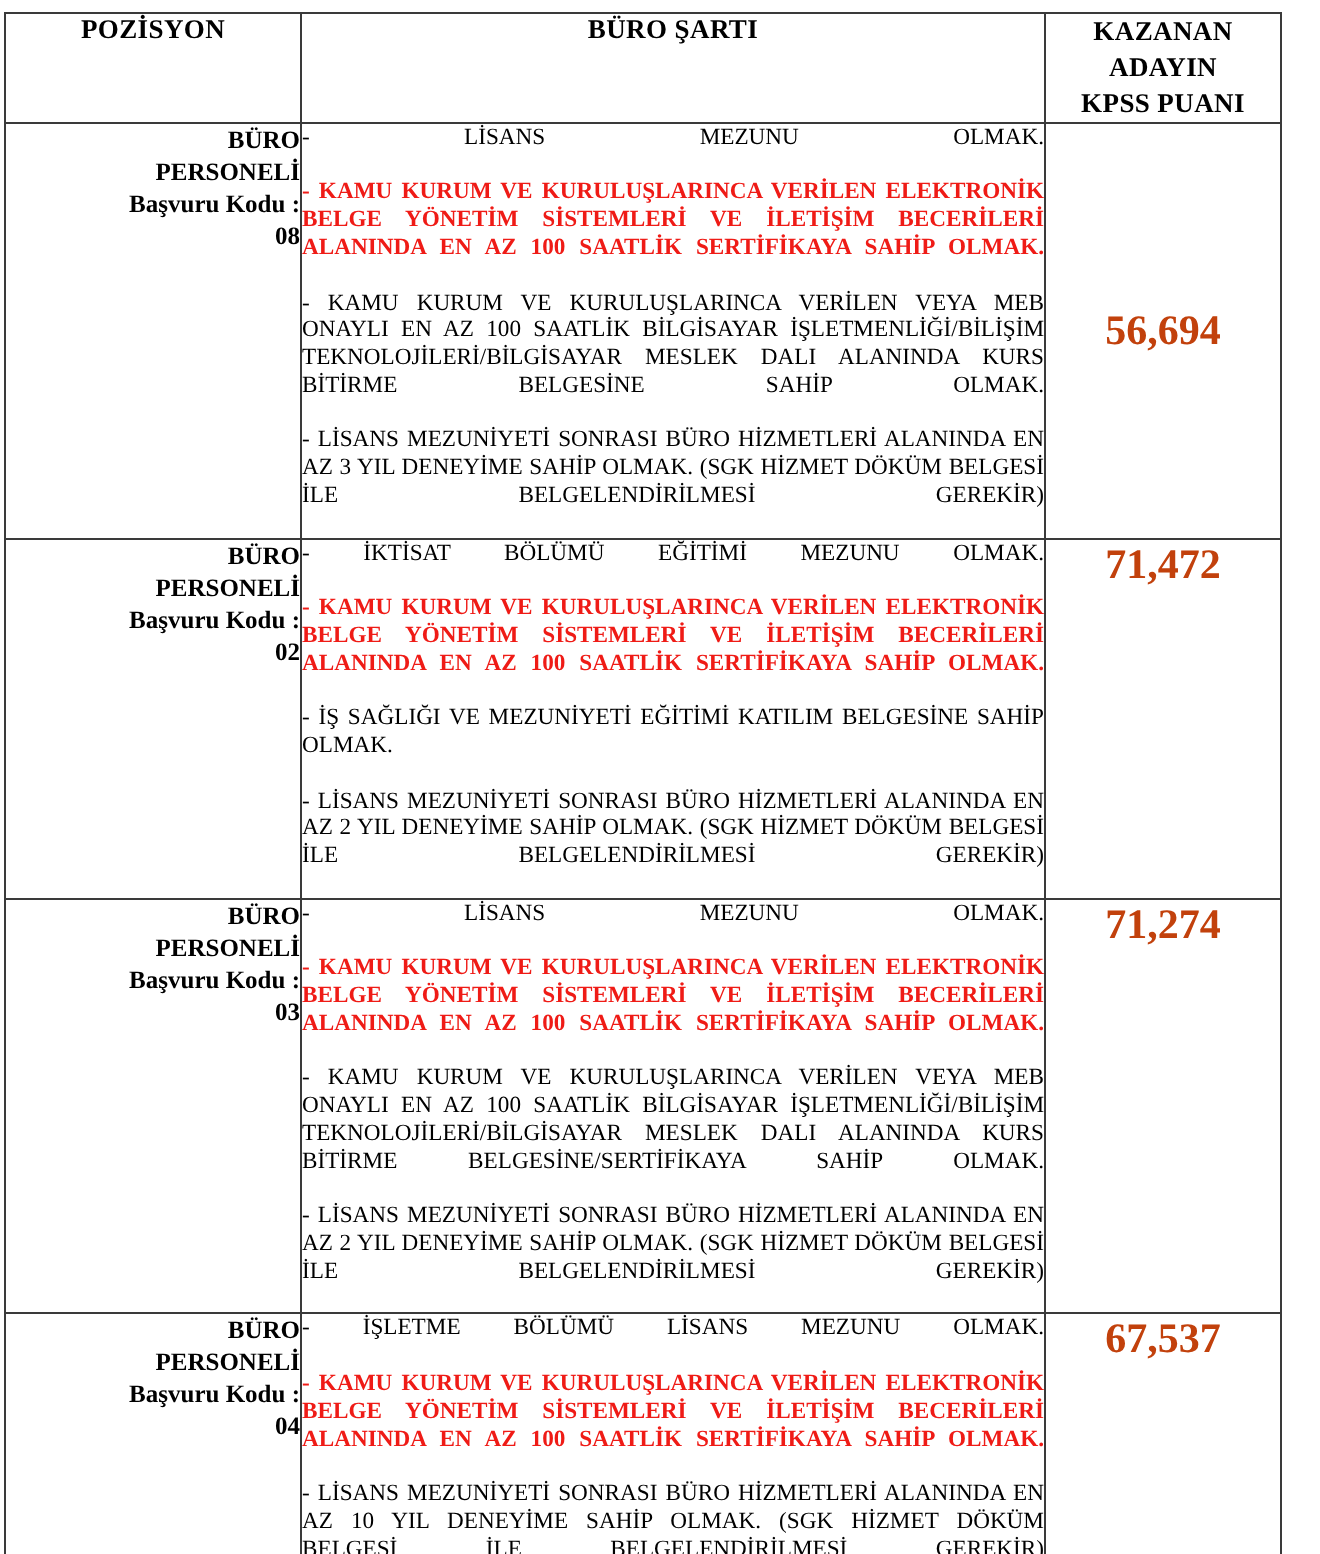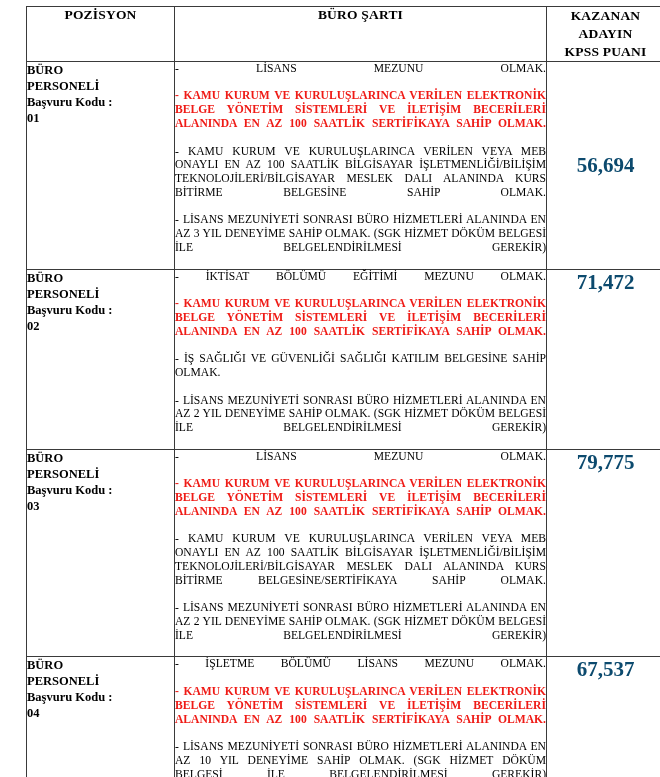--- a/index.html
+++ b/index.html
@@ -14,21 +14,21 @@
     font-family: "Liberation Serif", "DejaVu Serif", serif;
     color: #000000;
     overflow: hidden;
   }
 
   .page {
     width: 660px;
     height: 777px;
     position: relative;
     box-sizing: border-box;
-    padding: 6px 8px 0 26px;
+    padding: 6px 8px 0 2px;
   }
 
   table.listing {
     border-collapse: collapse;
     table-layout: fixed;
     width: 638px;
     border: 1.6px solid #2b2b2b;
   }
 
   table.listing td,
@@ -56,21 +56,21 @@
     vertical-align: top;
   }
   .hdr-score {
     vertical-align: top;
     line-height: 1.33;
   }
   .hdr-score span { display: block; }
 
   
   td.pos-cell {
-    text-align: left;
+    text-align: right;
     font-weight: bold;
     font-size: 12.5px;
     line-height: 1.28;
     padding: 4px 3px 3px 3px;
   }
   td.pos-cell .pos-line { display: block; white-space: nowrap; }
 
   
   td.cond-cell {
     padding: 3px 5px 3px 5px;
@@ -96,21 +96,21 @@
     content: "";
     display: inline-block;
     width: 100%;
   }
 
   
   td.score-cell {
     text-align: center;
     font-weight: bold;
     font-size: 21px;
-    color: #0c4a6e;
+    color: #c2410c;
     padding-top: 3px;
   }
   td.score-cell.mid {
     vertical-align: middle;
     padding-top: 0;
   }
 </style>
 </head>
 <body>
 
@@ -135,59 +135,59 @@
           <span>KPSS PUANI</span>
         </td>
       </tr>
     </thead>
     <tbody id="table-body">
         <tr style="height: 170px;">
           <td class="pos-cell">
             <span class="pos-line">BÜRO</span>
             <span class="pos-line">PERSONELİ</span>
             <span class="pos-line">Başvuru Kodu :</span>
-            <span class="pos-line">01</span>
+            <span class="pos-line">08</span>
           </td>
           <td class="cond-cell">
             <p class="black">- LİSANS MEZUNU OLMAK.</p>
             <p class="red">- KAMU KURUM VE KURULUŞLARINCA VERİLEN ELEKTRONİK BELGE YÖNETİM SİSTEMLERİ VE İLETİŞİM BECERİLERİ ALANINDA EN AZ 100 SAATLİK SERTİFİKAYA SAHİP OLMAK.</p>
             <p class="black">- KAMU KURUM VE KURULUŞLARINCA VERİLEN VEYA MEB ONAYLI EN AZ 100 SAATLİK BİLGİSAYAR İŞLETMENLİĞİ/BİLİŞİM TEKNOLOJİLERİ/BİLGİSAYAR MESLEK DALI ALANINDA KURS BİTİRME BELGESİNE SAHİP OLMAK.</p>
             <p class="black">- LİSANS MEZUNİYETİ SONRASI BÜRO HİZMETLERİ ALANINDA EN AZ 3 YIL DENEYİME SAHİP OLMAK. (SGK HİZMET DÖKÜM BELGESİ İLE BELGELENDİRİLMESİ GEREKİR)</p>
           </td>
           <td class="score-cell mid"><span>56,694</span></td>
         </tr>
         <tr style="height: 136px;">
           <td class="pos-cell">
             <span class="pos-line">BÜRO</span>
             <span class="pos-line">PERSONELİ</span>
             <span class="pos-line">Başvuru Kodu :</span>
             <span class="pos-line">02</span>
           </td>
           <td class="cond-cell">
             <p class="black">- İKTİSAT BÖLÜMÜ EĞİTİMİ MEZUNU OLMAK.</p>
             <p class="red">- KAMU KURUM VE KURULUŞLARINCA VERİLEN ELEKTRONİK BELGE YÖNETİM SİSTEMLERİ VE İLETİŞİM BECERİLERİ ALANINDA EN AZ 100 SAATLİK SERTİFİKAYA SAHİP OLMAK.</p>
-            <p class="black">- İŞ SAĞLIĞI VE GÜVENLİĞİ SAĞLIĞI KATILIM BELGESİNE SAHİP OLMAK.</p>
+            <p class="black">- İŞ SAĞLIĞI VE MEZUNİYETİ EĞİTİMİ KATILIM BELGESİNE SAHİP OLMAK.</p>
             <p class="black">- LİSANS MEZUNİYETİ SONRASI BÜRO HİZMETLERİ ALANINDA EN AZ 2 YIL DENEYİME SAHİP OLMAK. (SGK HİZMET DÖKÜM BELGESİ İLE BELGELENDİRİLMESİ GEREKİR)</p>
           </td>
           <td class="score-cell"><span>71,472</span></td>
         </tr>
         <tr style="height: 166px;">
           <td class="pos-cell">
             <span class="pos-line">BÜRO</span>
             <span class="pos-line">PERSONELİ</span>
             <span class="pos-line">Başvuru Kodu :</span>
             <span class="pos-line">03</span>
           </td>
           <td class="cond-cell">
             <p class="black">- LİSANS MEZUNU OLMAK.</p>
             <p class="red">- KAMU KURUM VE KURULUŞLARINCA VERİLEN ELEKTRONİK BELGE YÖNETİM SİSTEMLERİ VE İLETİŞİM BECERİLERİ ALANINDA EN AZ 100 SAATLİK SERTİFİKAYA SAHİP OLMAK.</p>
             <p class="black">- KAMU KURUM VE KURULUŞLARINCA VERİLEN VEYA MEB ONAYLI EN AZ 100 SAATLİK BİLGİSAYAR İŞLETMENLİĞİ/BİLİŞİM TEKNOLOJİLERİ/BİLGİSAYAR MESLEK DALI ALANINDA KURS BİTİRME BELGESİNE/SERTİFİKAYA SAHİP OLMAK.</p>
             <p class="black">- LİSANS MEZUNİYETİ SONRASI BÜRO HİZMETLERİ ALANINDA EN AZ 2 YIL DENEYİME SAHİP OLMAK. (SGK HİZMET DÖKÜM BELGESİ İLE BELGELENDİRİLMESİ GEREKİR)</p>
           </td>
-          <td class="score-cell"><span>79,775</span></td>
+          <td class="score-cell"><span>71,274</span></td>
         </tr>
         <tr style="height: 107px;">
           <td class="pos-cell">
             <span class="pos-line">BÜRO</span>
             <span class="pos-line">PERSONELİ</span>
             <span class="pos-line">Başvuru Kodu :</span>
             <span class="pos-line">04</span>
           </td>
           <td class="cond-cell">
             <p class="black">- İŞLETME BÖLÜMÜ LİSANS MEZUNU OLMAK.</p>

